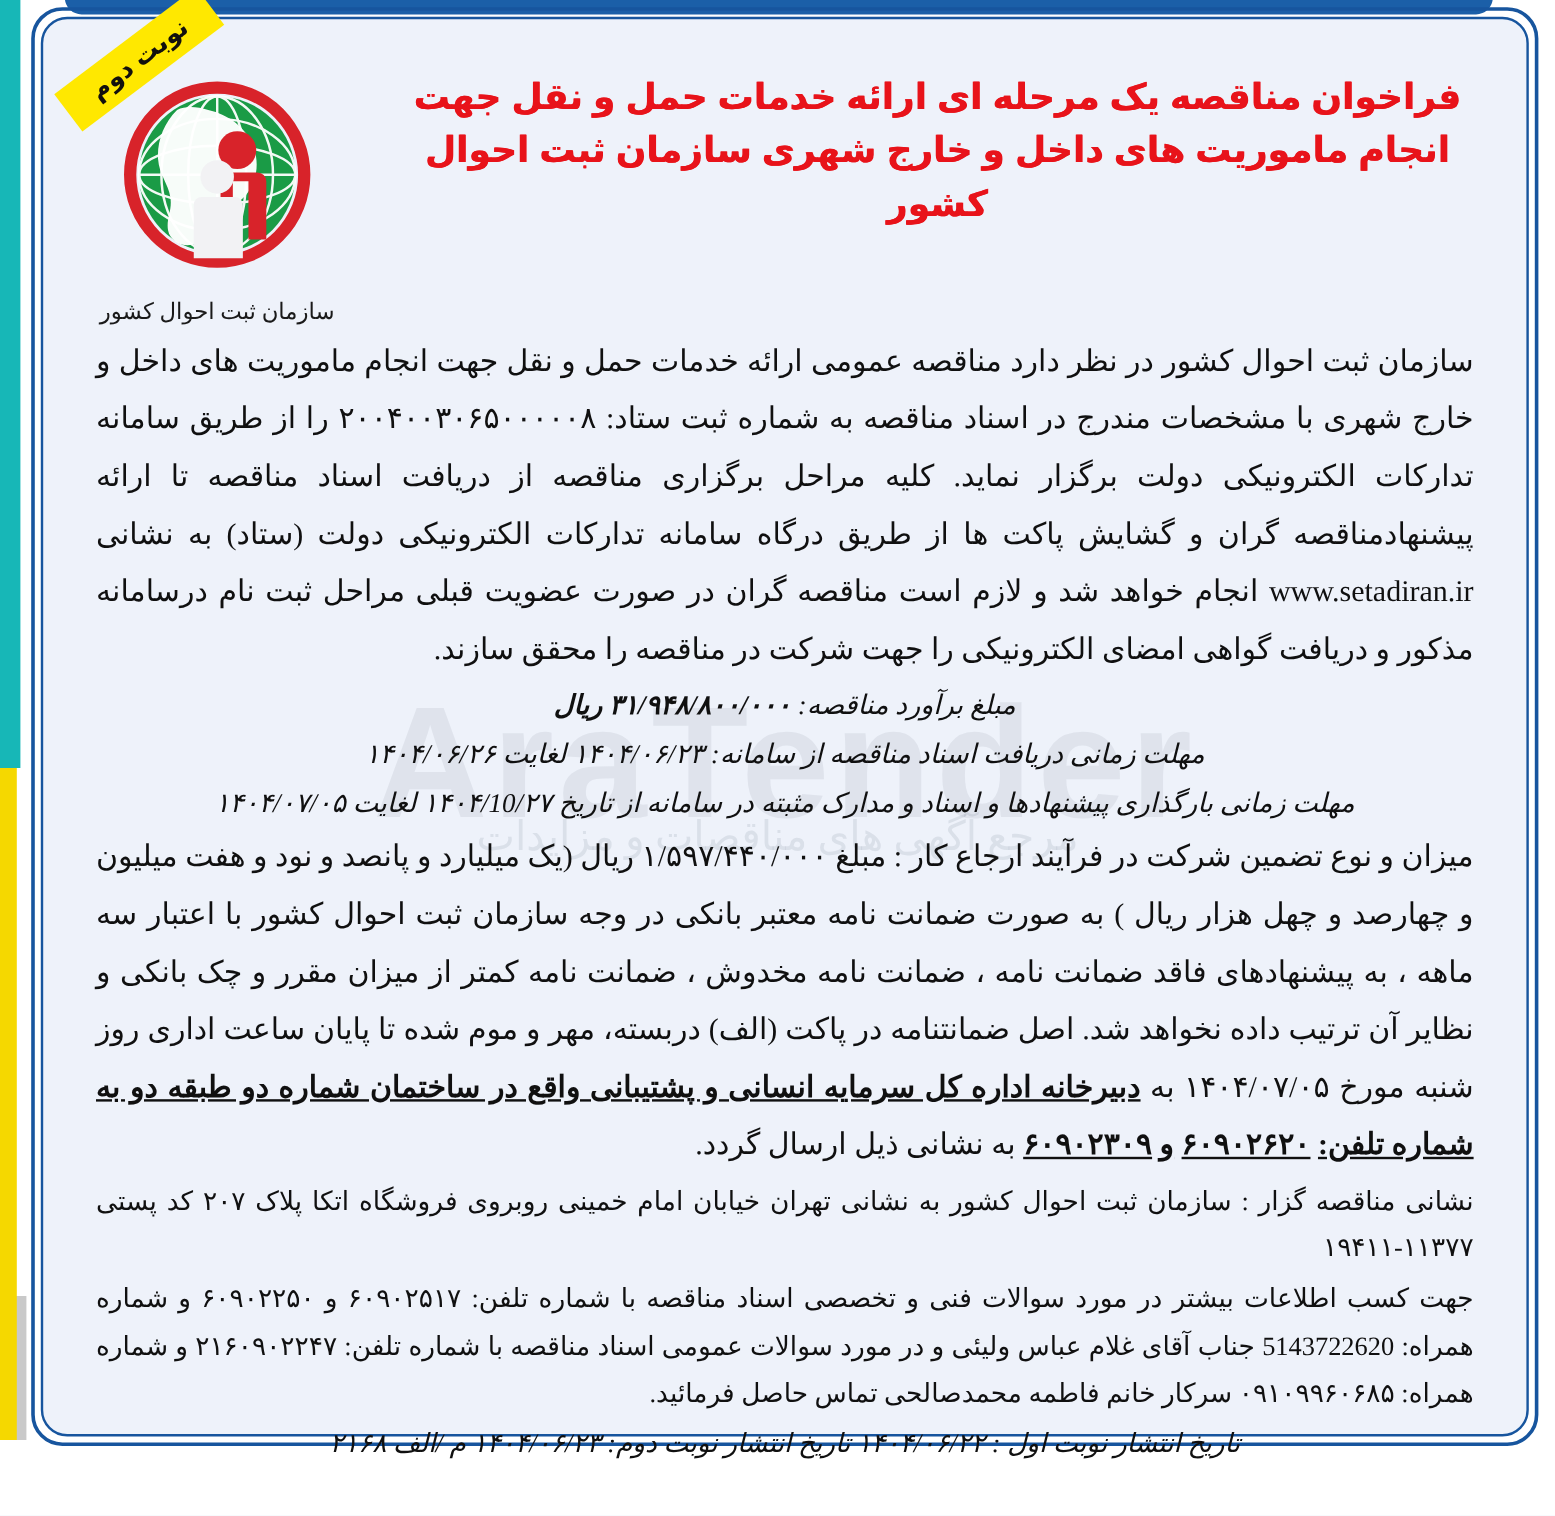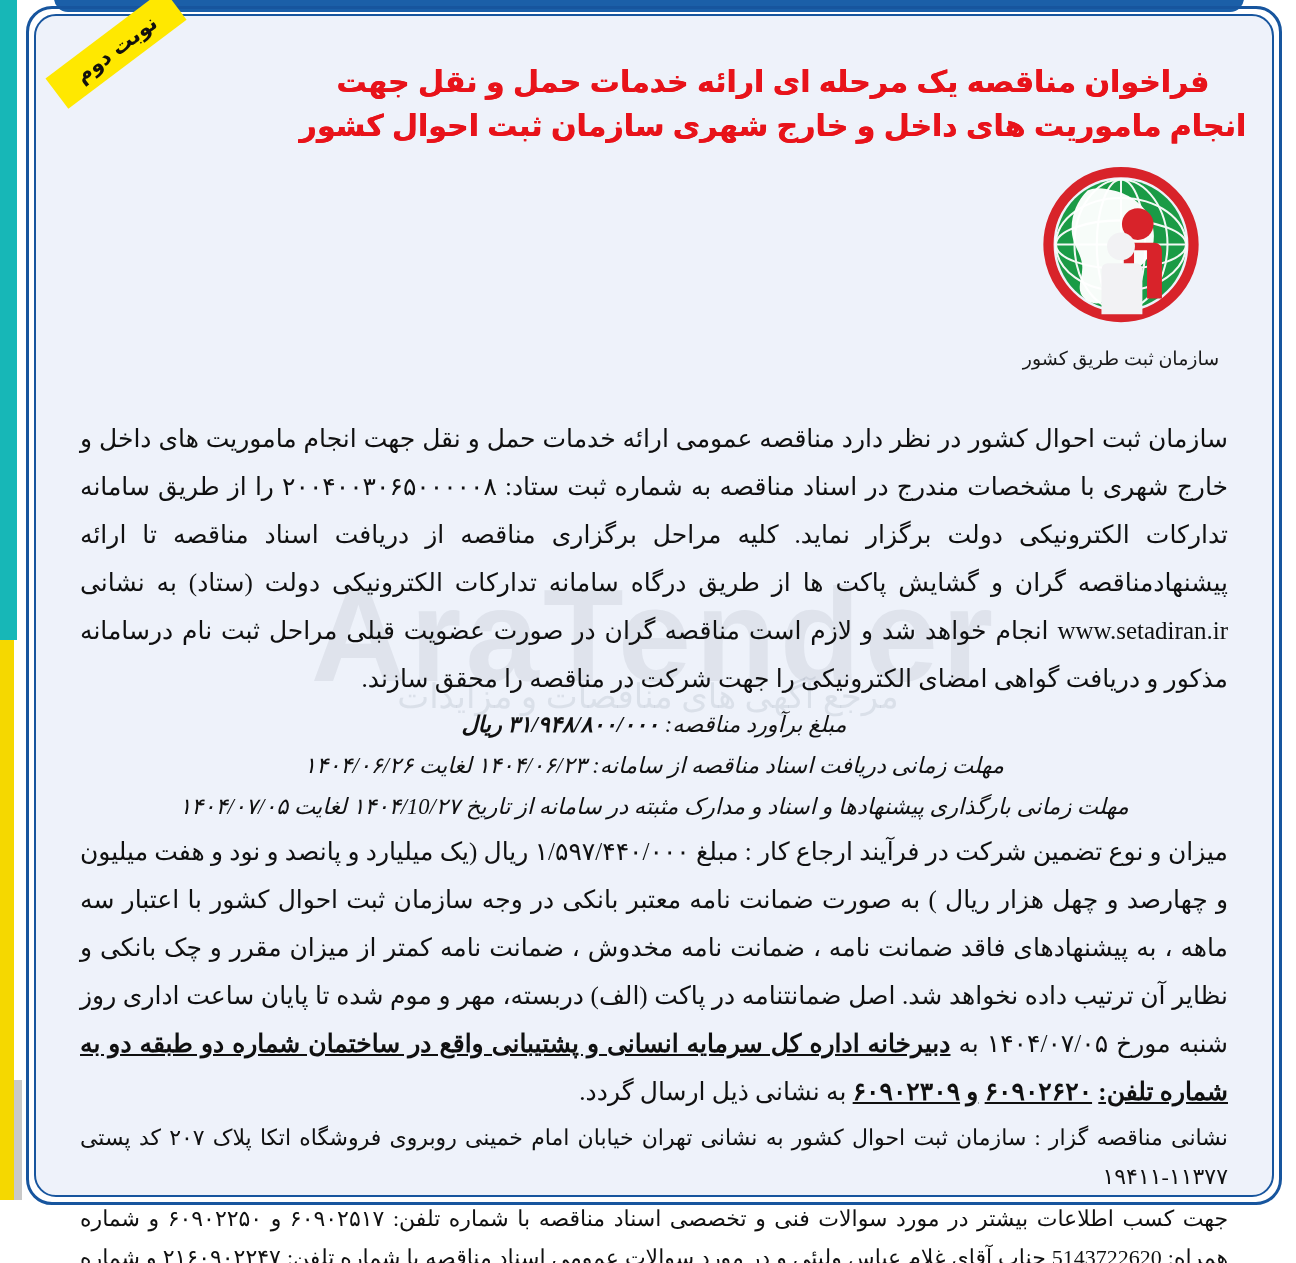--- a/index.html
+++ b/index.html
@@ -51,21 +51,21 @@
     padding:7px 26px 7px 26px;
     transform:rotate(-37deg);
     font-family:"Liberation Sans","DejaVu Sans",sans-serif;
     font-weight:bold;font-size:21px;color:#12100d;
     white-space:nowrap;
     box-shadow:0 0 0 0 rgba(0,0,0,0);
   }
   
   .header{
     position:relative;
-    display:flex;flex-direction:column;align-items:flex-start;
+    display:flex;flex-direction:row;align-items:flex-start;
     padding:34px 26px 0 20px;
   }
   .logo-col{
     width:250px;flex:0 0 250px;
     display:flex;flex-direction:column;align-items:center;
     padding-top:10px;
   }
   .logo-svg{width:188px;height:186px;display:block;}
   .logo-caption{
     margin-top:2px;
@@ -169,21 +169,21 @@
         <g>
           <circle cx="118" cy="70" r="17" fill="#d8232a"></circle>
           <path d="M100 90 h36 a8 8 0 0 1 8 8 v52 h-16 v-52 h-28 z" fill="#d8232a"></path>
           <rect x="103" y="96" width="11" height="62" fill="#d8232a"></rect>
         </g>
         <g>
           <circle cx="100" cy="94" r="15" fill="#f2f2f4"></circle>
           <path d="M86 112 h30 a7 7 0 0 1 7 7 v48 h-44 v-48 a7 7 0 0 1 7 -7 z" fill="#f2f2f4"></path>
         </g>
       </svg>
-      <div class="logo-caption">سازمان ثبت طریق کشور</div>
+      <div class="logo-caption">سازمان ثبت احوال کشور</div>
     </div>
   </div>
 
   <div class="body-wrap">
 
     <p class="para">
       <span>سازمان ثبت احوال کشور در نظر دارد مناقصه عمومی ارائه خدمات حمل و نقل جهت انجام ماموریت های داخل و خارج  شهری  با مشخصات مندرج در اسناد مناقصه به شماره ثبت ستاد: ۲۰۰۴۰۰۳۰۶۵۰۰۰۰۰۸  را از طریق سامانه تدارکات الکترونیکی دولت برگزار نماید. کلیه مراحل برگزاری مناقصه از دریافت اسناد مناقصه تا ارائه پیشنهادمناقصه گران و گشایش پاکت ها از طریق درگاه سامانه تدارکات الکترونیکی دولت (ستاد) به نشانی</span>
       <span class="ltr">www.setadiran.ir</span>
       <span>انجام خواهد شد و لازم است مناقصه گران در صورت عضویت قبلی  مراحل ثبت نام درسامانه مذکور و دریافت گواهی امضای الکترونیکی را جهت شرکت در مناقصه را محقق سازند.</span>
     </p>

